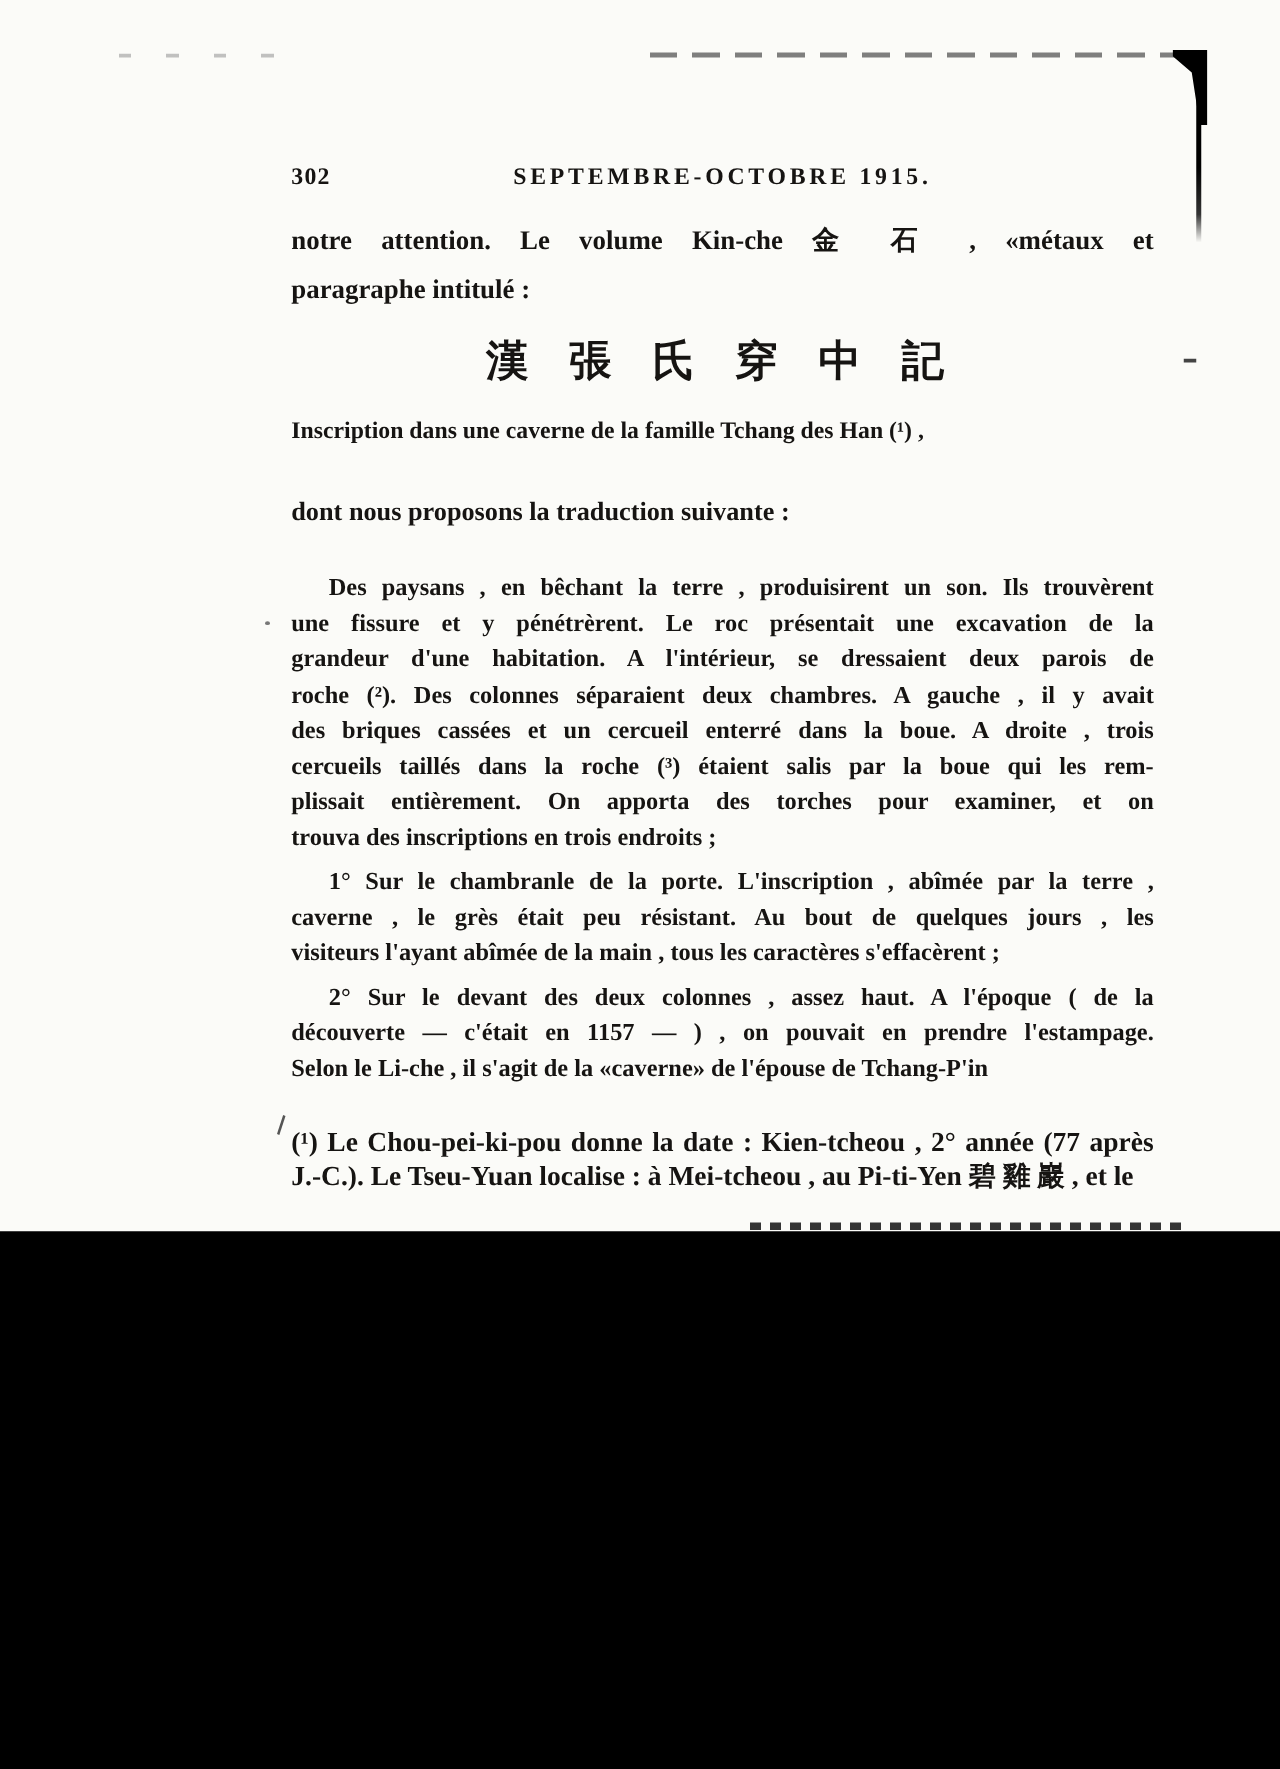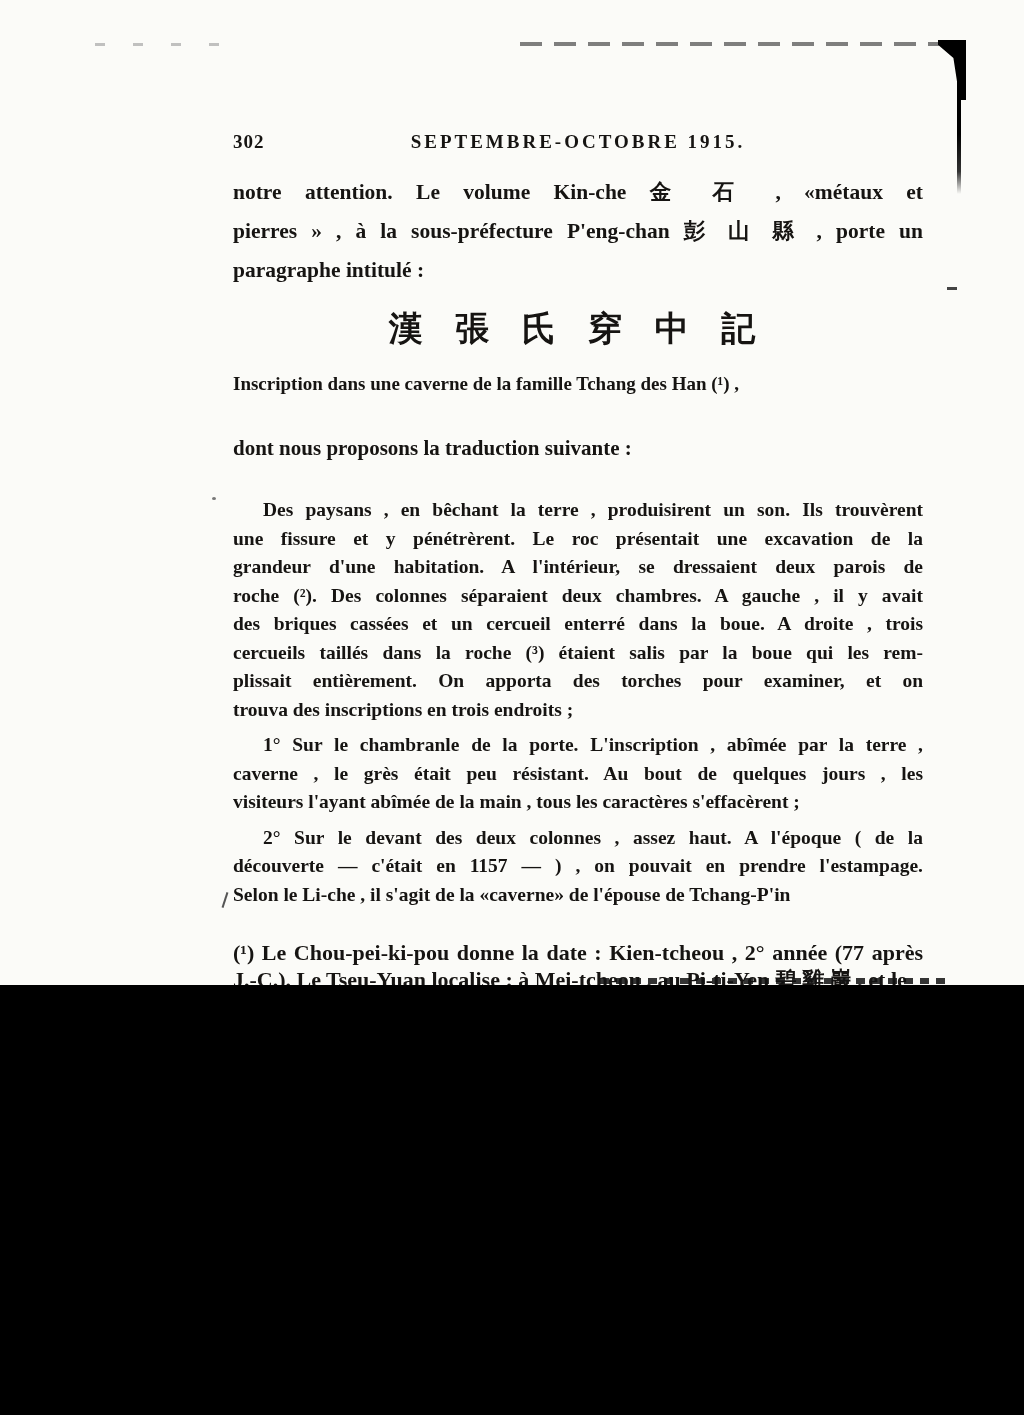--- a/index.html
+++ b/index.html
@@ -61,21 +61,20 @@
 
   <div class="content">
 
     <div class="header-row">
       <span class="page-number">302</span>
       <div class="running-head">SEPTEMBRE-OCTOBRE 1915.</div>
     </div>
 
     <div class="intro">
       <div class="line">notre attention. Le volume Kin-che 金 石 , «métaux et</div>
-      <div class="line">pierres » , à la sous-préfecture P'eng-chan 彭 山 縣 , porte un</div>
       <div class="line last">paragraphe intitulé :</div>
     </div>
 
     <div class="cn-title">漢 張 氏 穿 中 記</div>
 
     <div class="subtitle">Inscription dans une caverne de la famille Tchang des Han (¹) ,</div>
 
     <div class="lead-in">dont nous proposons la traduction suivante :</div>
 
     <div class="body-block">

